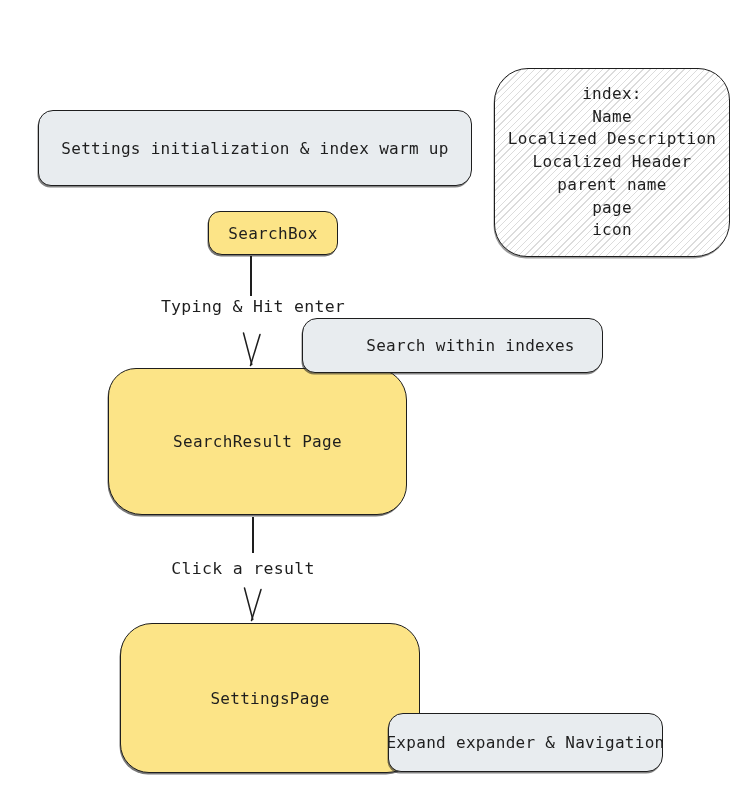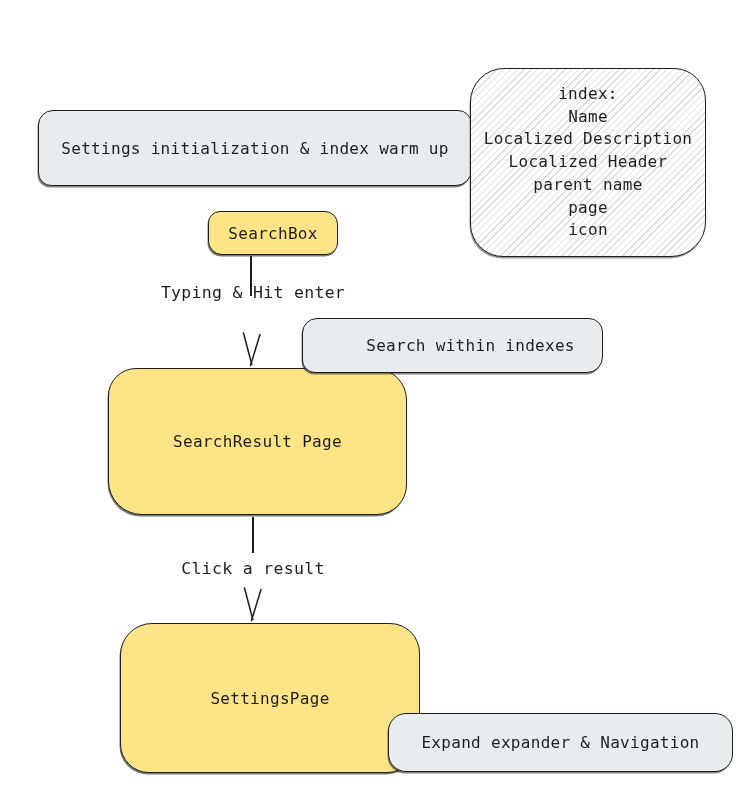--- a/index.html
+++ b/index.html
@@ -42,34 +42,35 @@
   .hatched {
     background-color: #ffffff;
     background-image: repeating-linear-gradient(
       135deg,
       rgba(255,255,255,0) 0px,
       rgba(255,255,255,0) 3.8px,
       var(--hatch-line, #dcdcdc) 3.8px,
       var(--hatch-line, #dcdcdc) 4.8px);
     border-radius: 34px 32px 35px 33px;
     box-shadow: -1px 2px 0 -0.5px rgba(30,30,30,0.45);
+    margin-left: 24px;
   }
 
   
   #node-settings-init { left: 38px;  top: 110px; width: 434px; height: 76px;  z-index: 1; }
   #node-index-note    { left: 470px; top: 68px;  width: 236px; height: 189px; z-index: 2;
                         line-height: 22.8px; font-size: 16px; }
   #node-searchbox     { left: 198px; top: 211px; width: 130px; height: 44px;
                         border-radius: 12px 13px 12px 14px; z-index: 1; }
   #node-search-within { left: 302px; top: 318px; width: 301px; height: 55px;  z-index: 3; padding-left: 36px; }
   #node-searchresult  { left: 98px;  top: 368px; width: 299px; height: 147px;
                         border-radius: 28px 32px 30px 34px; z-index: 2; }
   #node-settingspage  { left: 110px; top: 623px; width: 300px; height: 150px;
                         border-radius: 32px 30px 33px 29px; z-index: 2; }
-  #node-expand-nav    { left: 388px; top: 713px; width: 345px; height: 59px;  z-index: 3; border-radius: 18px; }
+  #node-expand-nav    { left: 388px; top: 713px; width: 275px; height: 59px;  z-index: 3; }
 
   .note-lines { text-align: center; }
 
   
   .edge-seg {
     position: absolute;
     width: 1.6px;
     background: var(--stroke, #1e1e1e);
     z-index: 1;
   }
@@ -77,22 +78,22 @@
   #edge-click-seg  { left: 252px; top: 517px; height: 36px; }
   .edge-label {
     position: absolute;
     transform: translateX(-50%);
     font-size: 16.5px;
     letter-spacing: 0.3px;
     white-space: nowrap;
     z-index: 2;
     color: var(--text, #1e1e1e);
   }
-  #edge-typing-label { left: 253px; top: 283px; }
-  #edge-click-label  { left: 253px; top: 559px; }
+  #edge-typing-label { left: 253px; top: 297px; }
+  #edge-click-label  { left: 243px; top: 559px; }
   .arrowhead {
     position: absolute;
     z-index: 1;
   }
   #edge-typing-head { left: 240px; top: 332px; }
   #edge-click-head  { left: 241px; top: 587px; }
   .arrowhead svg { display: block; }
   .arrowhead path {
     stroke: var(--stroke, #1e1e1e);
     stroke-width: 1.5;

